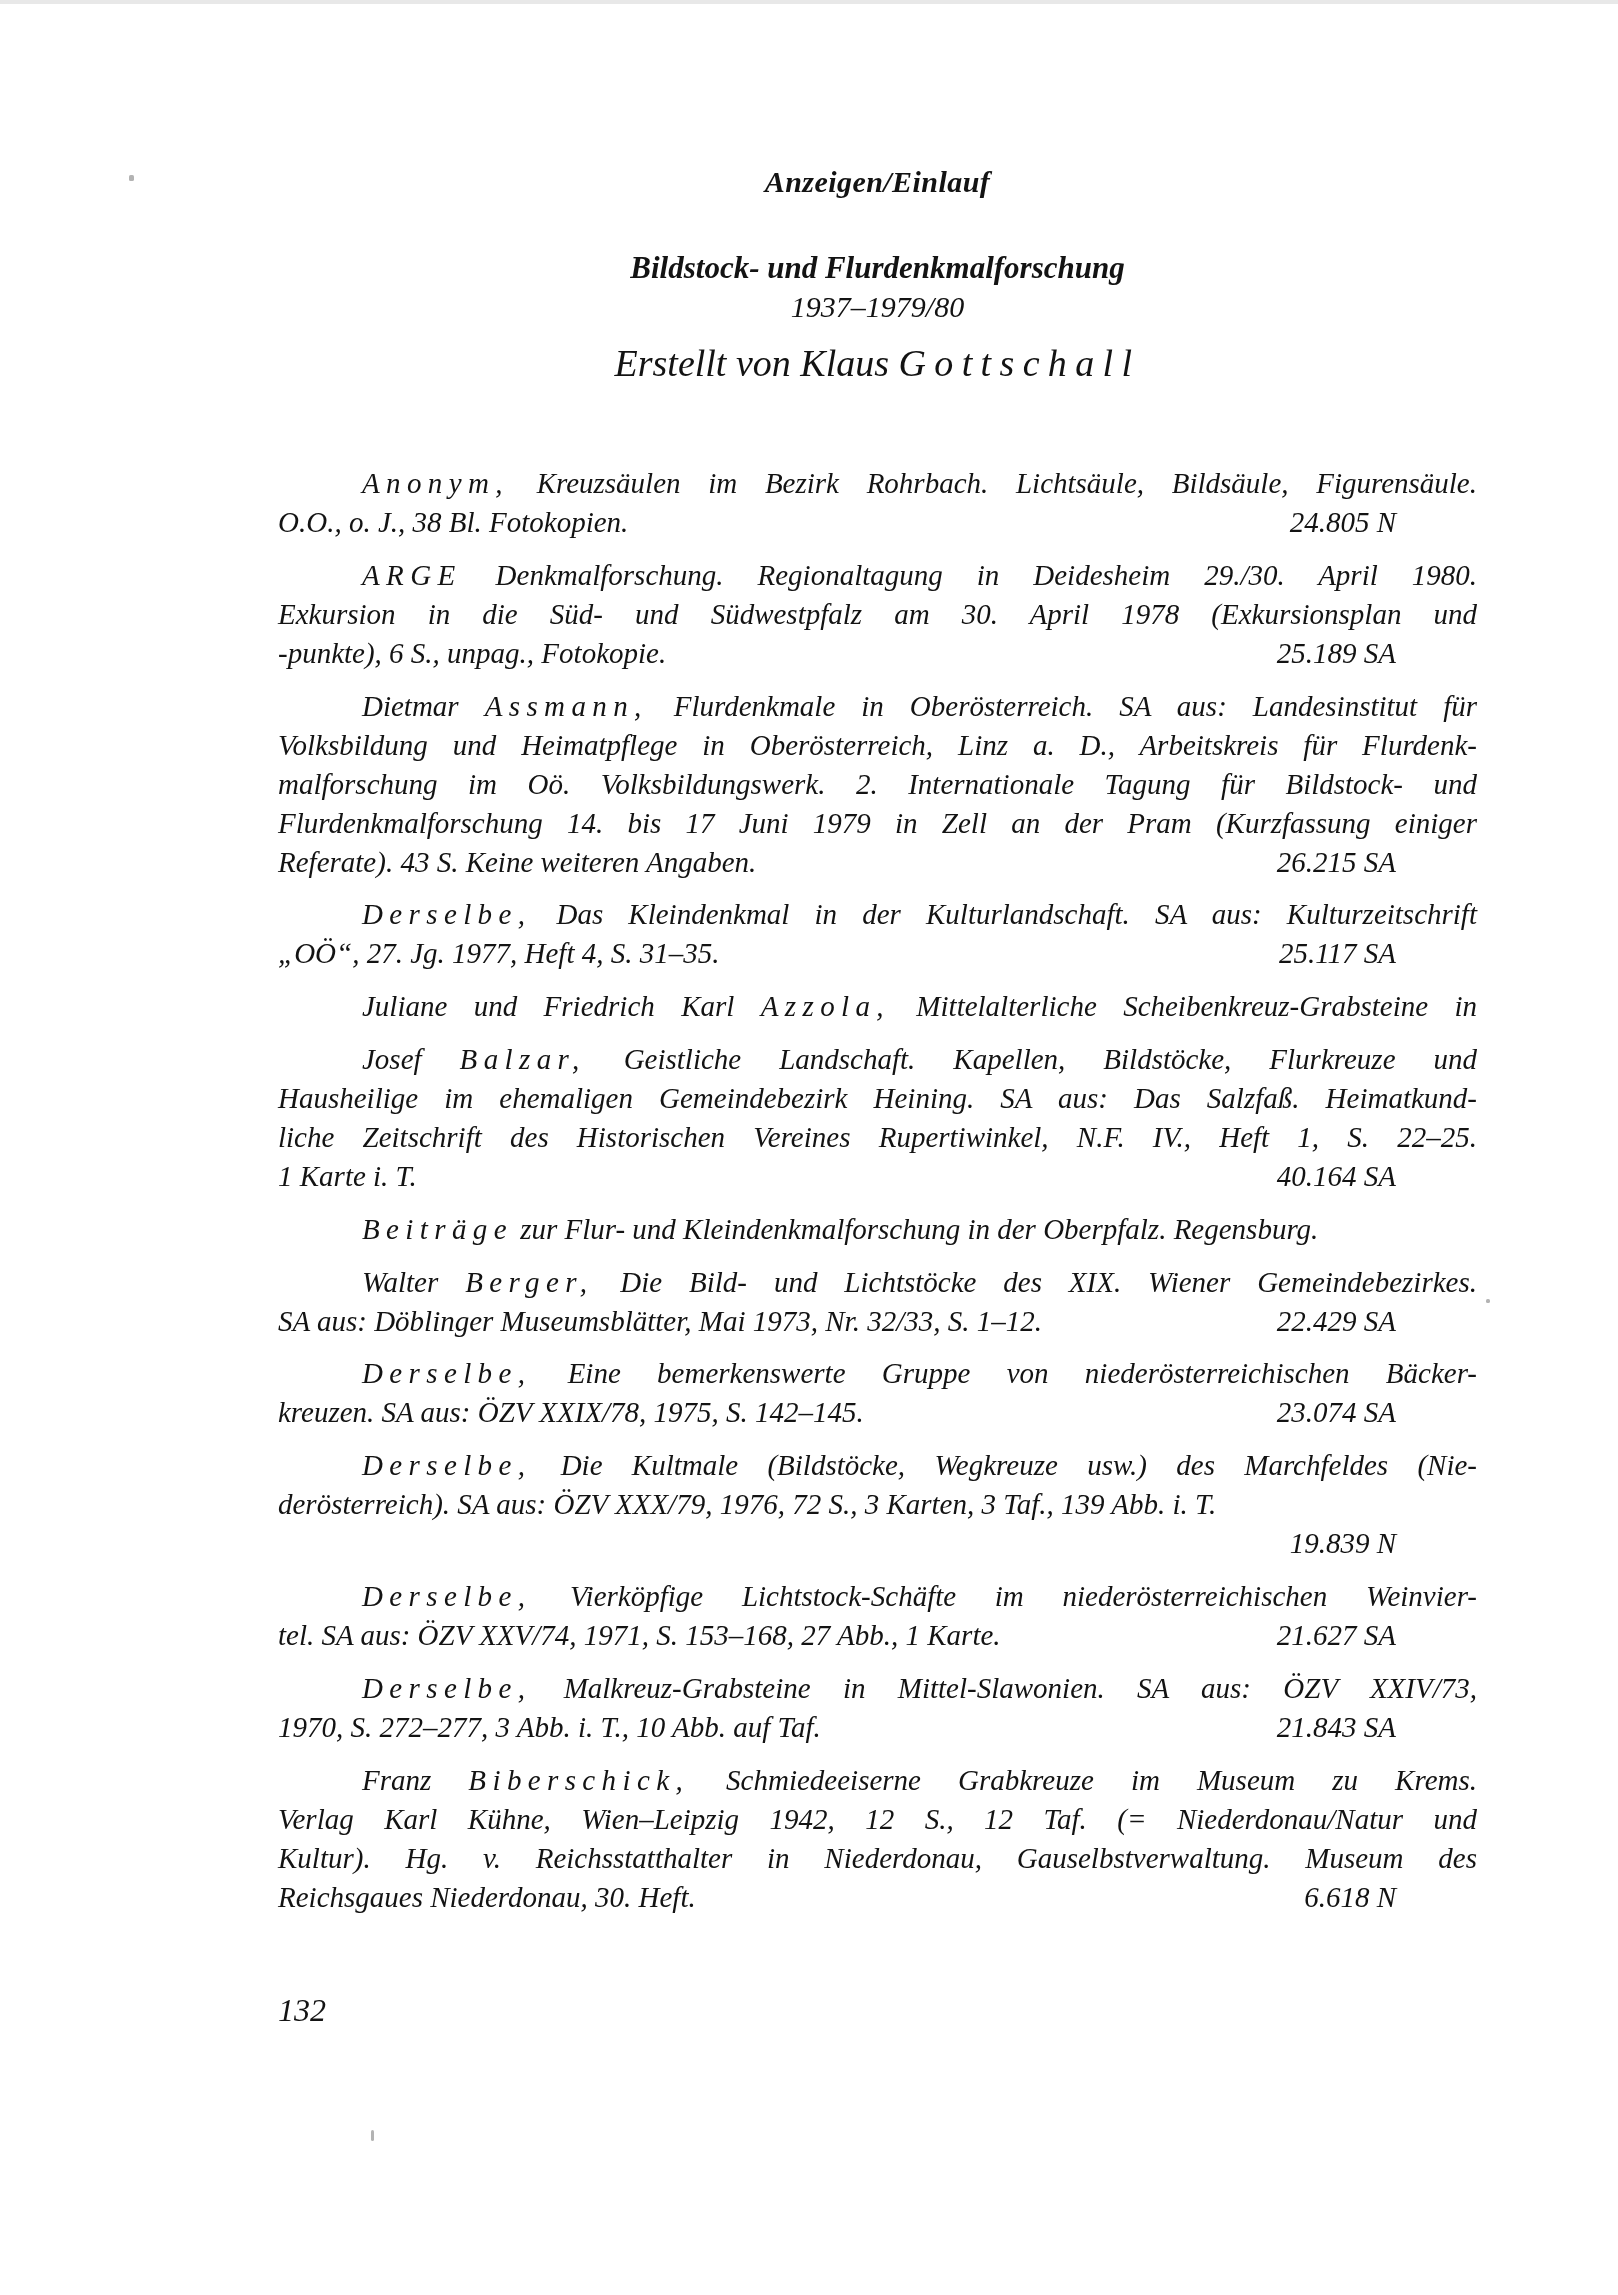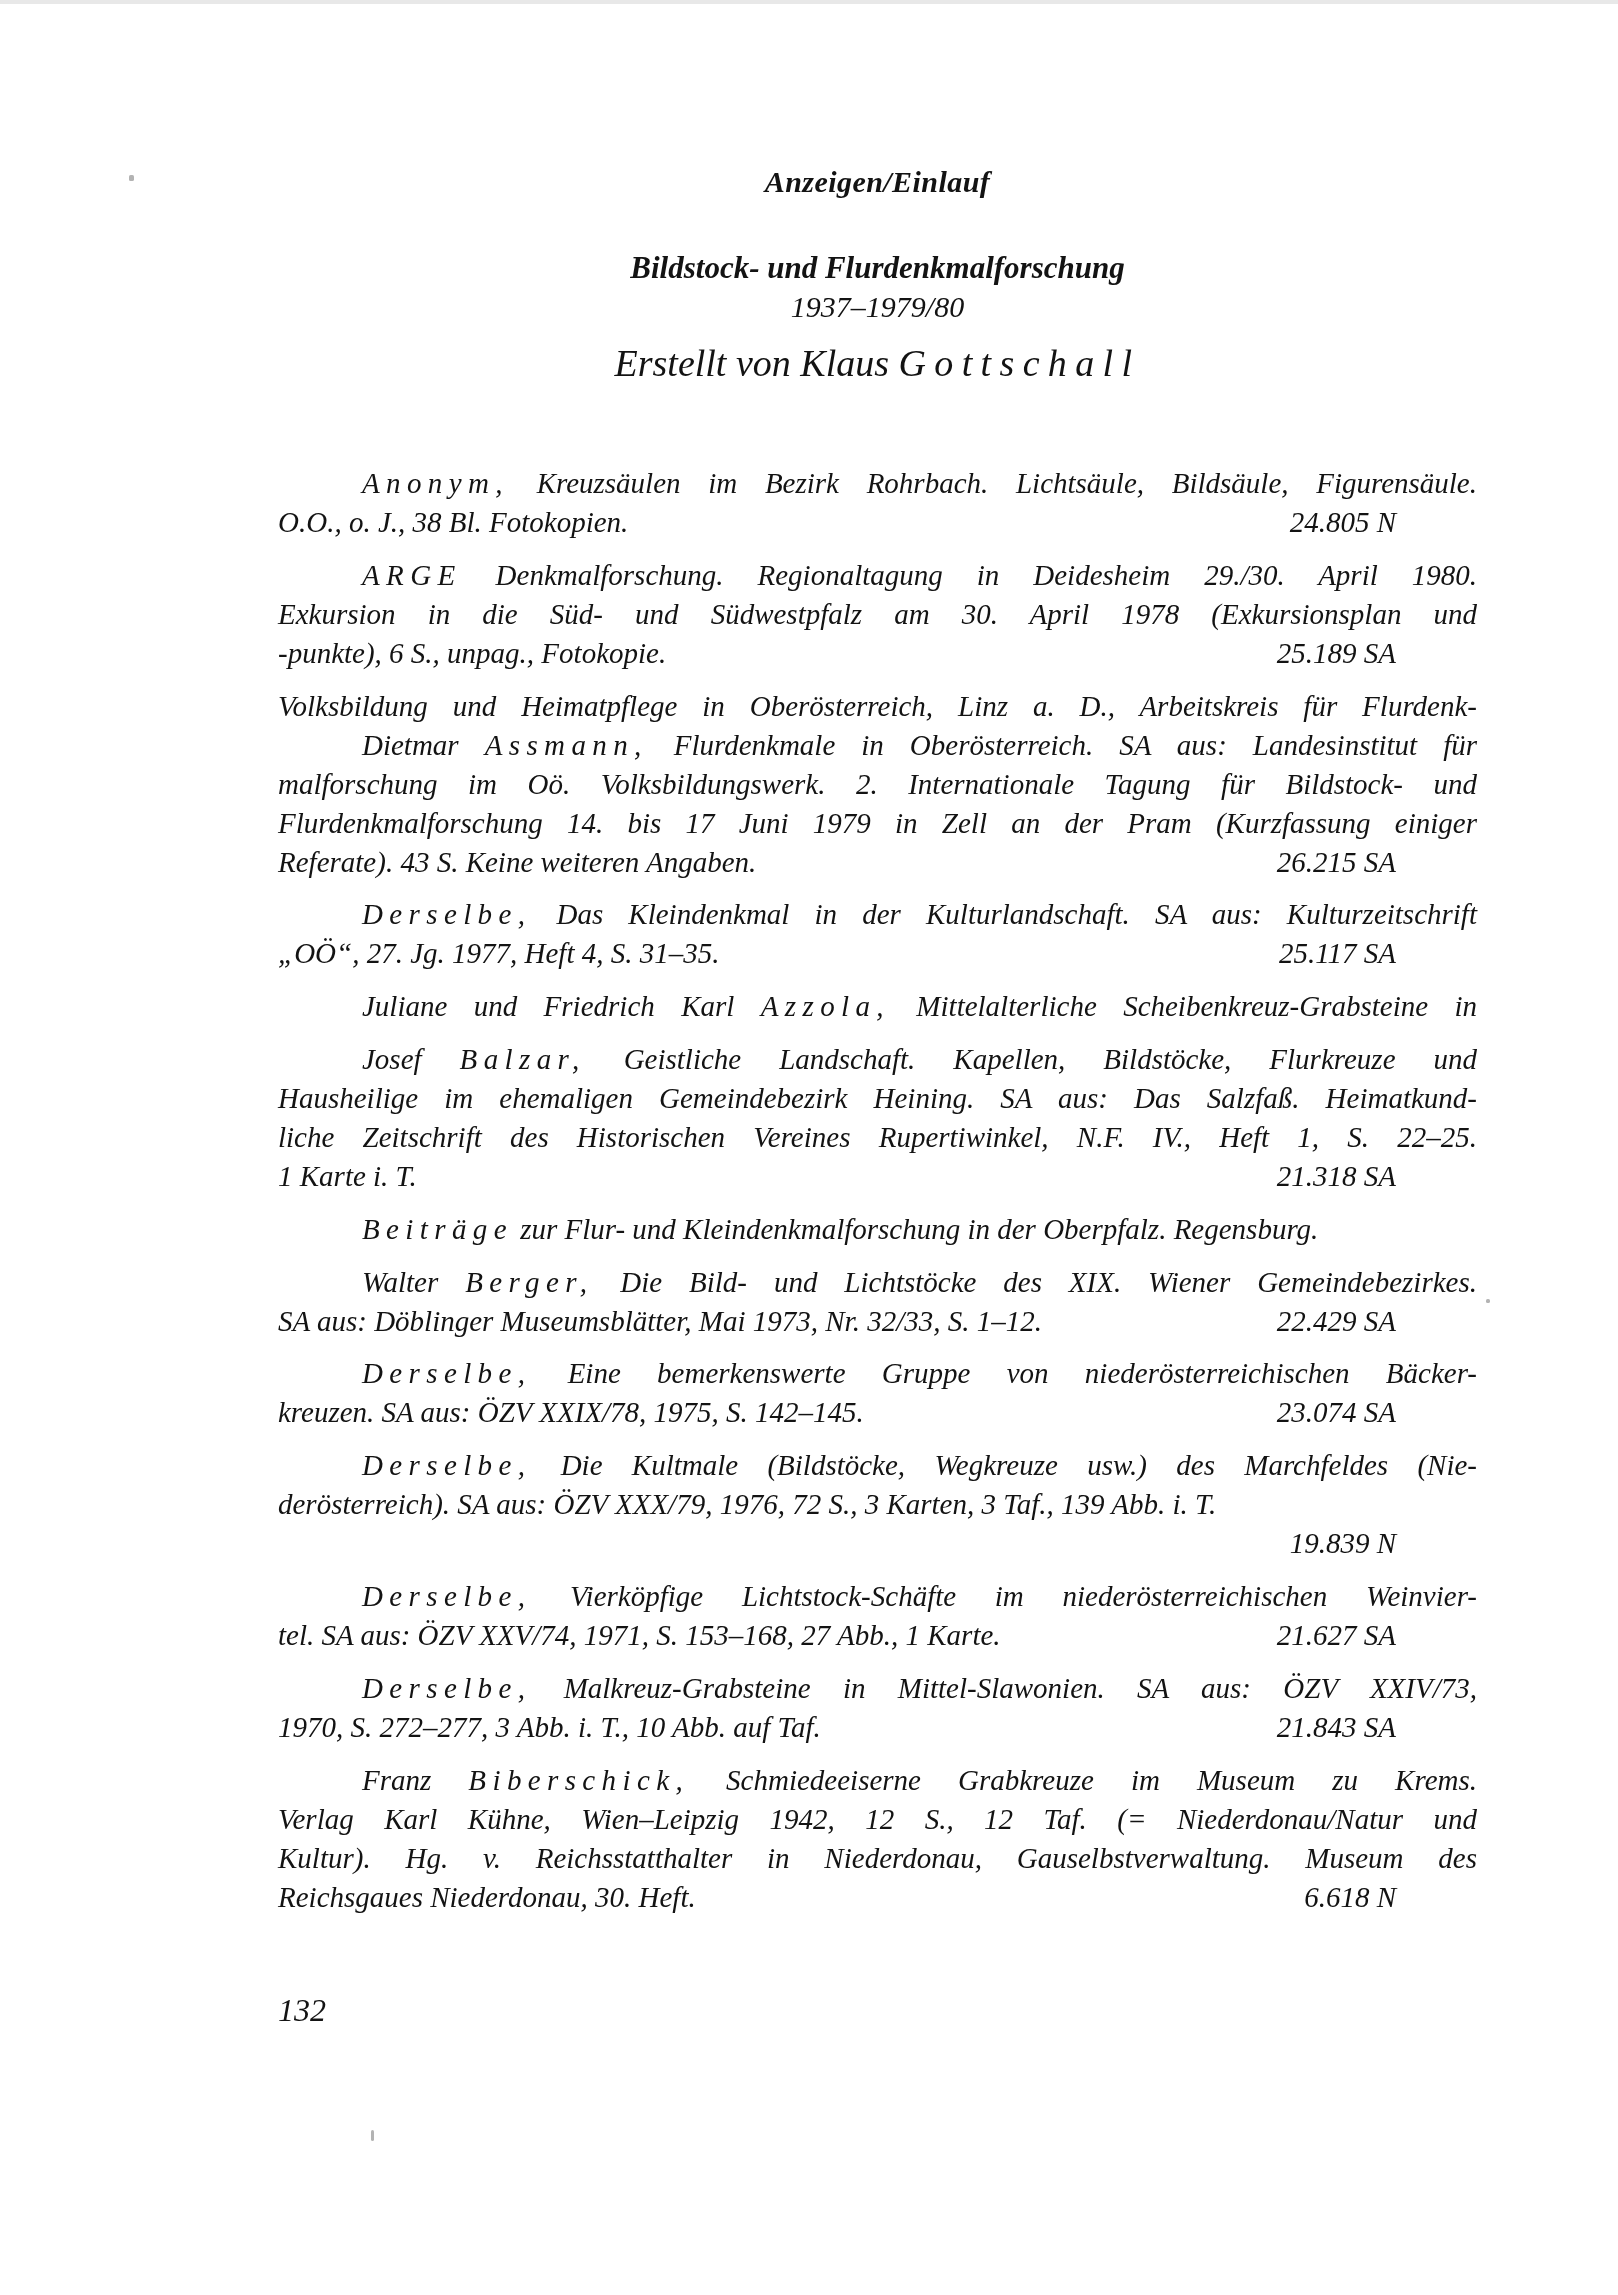--- a/index.html
+++ b/index.html
@@ -91,22 +91,22 @@
         </div>
         <div class="entry">
           <div class="line justify indent"><span class="text"><span class="sp">ARGE</span><span> Denkmalforschung. Regionaltagung in Deidesheim 29./30. April 1980.</span></span></div>
           <div class="line justify"><span class="text"><span>Exkursion in die Süd- und Südwestpfalz am 30. April 1978 (Exkursionsplan und</span></span></div>
           <div class="line has-num">
             <span class="text"><span>-punkte), 6 S., unpag., Fotokopie.</span></span>
             <span class="num">25.189 SA</span>
           </div>
         </div>
         <div class="entry">
+          <div class="line justify indent"><span class="text"><span>Dietmar </span><span class="sp">Assmann,</span><span> Flurdenkmale in Oberösterreich. SA aus: Landesinstitut für</span></span></div>
           <div class="line justify"><span class="text"><span>Volksbildung und Heimatpflege in Oberösterreich, Linz a. D., Arbeitskreis für Flurdenk-</span></span></div>
-          <div class="line justify indent"><span class="text"><span>Dietmar </span><span class="sp">Assmann,</span><span> Flurdenkmale in Oberösterreich. SA aus: Landesinstitut für</span></span></div>
           <div class="line justify"><span class="text"><span>malforschung im Oö. Volksbildungswerk. 2. Internationale Tagung für Bildstock- und</span></span></div>
           <div class="line justify"><span class="text"><span>Flurdenkmalforschung 14. bis 17 Juni 1979 in Zell an der Pram (Kurzfassung einiger</span></span></div>
           <div class="line has-num">
             <span class="text"><span>Referate). 43 S. Keine weiteren Angaben.</span></span>
             <span class="num">26.215 SA</span>
           </div>
         </div>
         <div class="entry">
           <div class="line justify indent"><span class="text"><span class="sp">Derselbe,</span><span> Das Kleindenkmal in der Kulturlandschaft. SA aus: Kulturzeitschrift</span></span></div>
           <div class="line has-num">
@@ -116,21 +116,21 @@
         </div>
         <div class="entry">
           <div class="line justify indent"><span class="text"><span>Juliane und Friedrich Karl </span><span class="sp">Azzola,</span><span> Mittelalterliche Scheibenkreuz-Grabsteine in</span></span></div>
         </div>
         <div class="entry">
           <div class="line justify indent"><span class="text"><span>Josef </span><span class="sp">Balzar,</span><span> Geistliche Landschaft. Kapellen, Bildstöcke, Flurkreuze und</span></span></div>
           <div class="line justify"><span class="text"><span>Hausheilige im ehemaligen Gemeindebezirk Heining. SA aus: Das Salzfaß. Heimatkund-</span></span></div>
           <div class="line justify"><span class="text"><span>liche Zeitschrift des Historischen Vereines Rupertiwinkel, N.F. IV., Heft 1, S. 22–25.</span></span></div>
           <div class="line has-num">
             <span class="text"><span>1 Karte i. T.</span></span>
-            <span class="num">21.318 SA</span>
+            <span class="num">40.164 SA</span>
           </div>
         </div>
         <div class="entry">
           <div class="line indent"><span class="text"><span class="sp">Beiträge</span><span> zur Flur- und Kleindenkmalforschung in der Oberpfalz. Regensburg.</span></span></div>
         </div>
         <div class="entry">
           <div class="line justify indent"><span class="text"><span>Walter </span><span class="sp">Berger,</span><span> Die Bild- und Lichtstöcke des XIX. Wiener Gemeindebezirkes.</span></span></div>
           <div class="line has-num">
             <span class="text"><span>SA aus: Döblinger Museumsblätter, Mai 1973, Nr. 32/33, S. 1–12.</span></span>
             <span class="num">22.429 SA</span>

